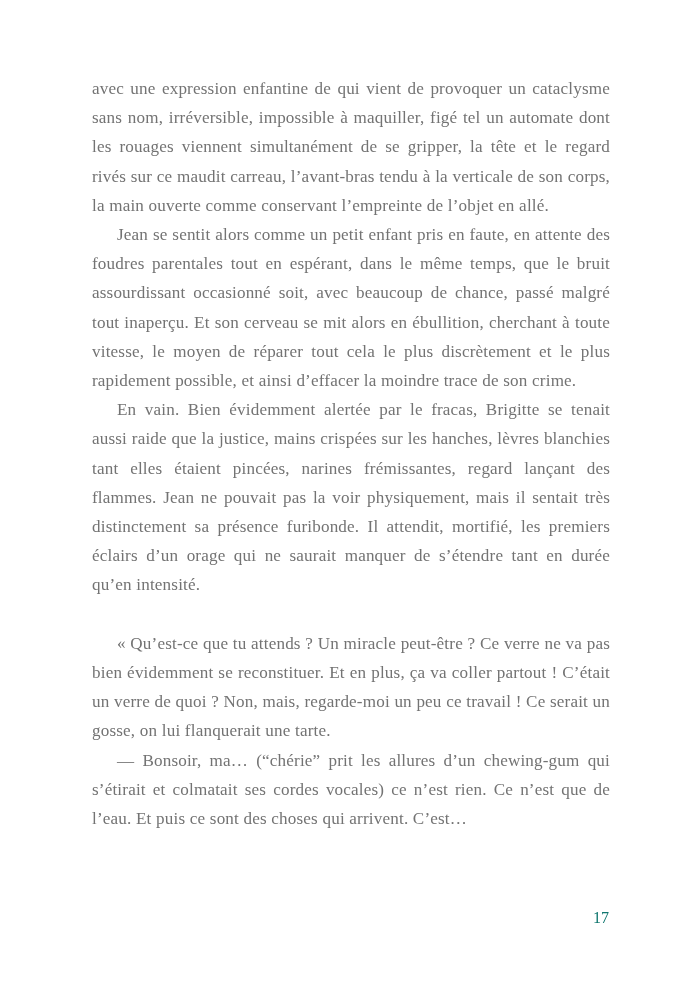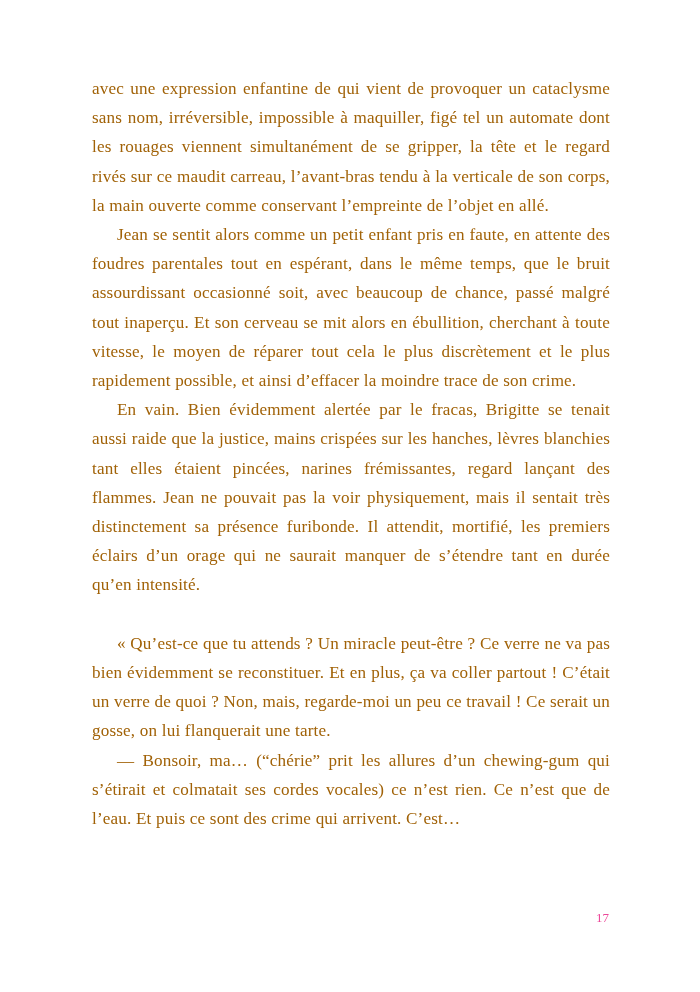--- a/index.html
+++ b/index.html
@@ -33,21 +33,21 @@
   }
 
   p.para {
     margin: 0;
     padding: 0;
     font-size: 17.1px;
     line-height: 29.2px;
     text-align: justify;
     text-justify: inter-word;
     text-indent: 25px;
-    color: #a16207;
+    color: #737373;
     letter-spacing: 0.01em;
     word-spacing: 0.005em;
     -webkit-font-smoothing: antialiased;
   }
 
   
   p.para.continued {
     text-indent: 0;
   }
 
@@ -58,23 +58,23 @@
 
   
   .blockgap {
     height: 29.2px;
   }
 
   .folio {
     position: absolute;
     right: 91px;
     top: 908px;
-    font-size: 13px;
+    font-size: 16px;
     line-height: 20px;
-    color: #ec4899;
+    color: #0f766e;
     text-align: right;
   }
 </style>
 </head>
 <body>
 
 <div class="page">
 
   <div class="textblock">
 
@@ -82,19 +82,19 @@
 
 
     <p class="para">Jean se sentit alors comme un petit enfant pris en faute, en attente des foudres parentales tout en espérant, dans le même temps, que le bruit assourdissant occasionné soit, avec beaucoup de chance, passé malgré tout inaperçu. Et son cerveau se mit alors en ébullition, cherchant à toute vitesse, le moyen de réparer tout cela le plus discrètement et le plus rapidement possible, et ainsi d’effacer la moindre trace de son crime.</p>
 
     <p class="para">En vain. Bien évidemment alertée par le fracas, Brigitte se tenait aussi raide que la justice, mains crispées sur les hanches, lèvres blanchies tant elles étaient pincées, narines frémissantes, regard lançant des flammes. Jean ne pouvait pas la voir physiquement, mais il sentait très distinctement sa présence furibonde. Il attendit, mortifié, les premiers éclairs d’un orage qui ne saurait manquer de s’étendre tant en durée qu’en intensité.</p>
 
     <div class="blockgap"></div>
 
     <p class="para">« Qu’est-ce que tu attends ? Un miracle peut-être ? Ce verre ne va pas bien évidemment se reconstituer. Et en plus, ça va coller partout ! C’était un verre de quoi ? Non, mais, regarde-moi un peu ce travail ! Ce serait un gosse, on lui flanquerait une tarte.</p>
 
-    <p class="para">— Bonsoir, ma… (“chérie” prit les allures d’un chewing-gum qui s’étirait et colmatait ses cordes vocales) ce n’est rien. Ce n’est que de l’eau. Et puis ce sont des crime qui arrivent. C’est…</p>
+    <p class="para">— Bonsoir, ma… (“chérie” prit les allures d’un chewing-gum qui s’étirait et colmatait ses cordes vocales) ce n’est rien. Ce n’est que de l’eau. Et puis ce sont des choses qui arrivent. C’est…</p>
 
   </div>
 
   <div class="folio">17</div>
 
 </div>
 
 </body></html>

